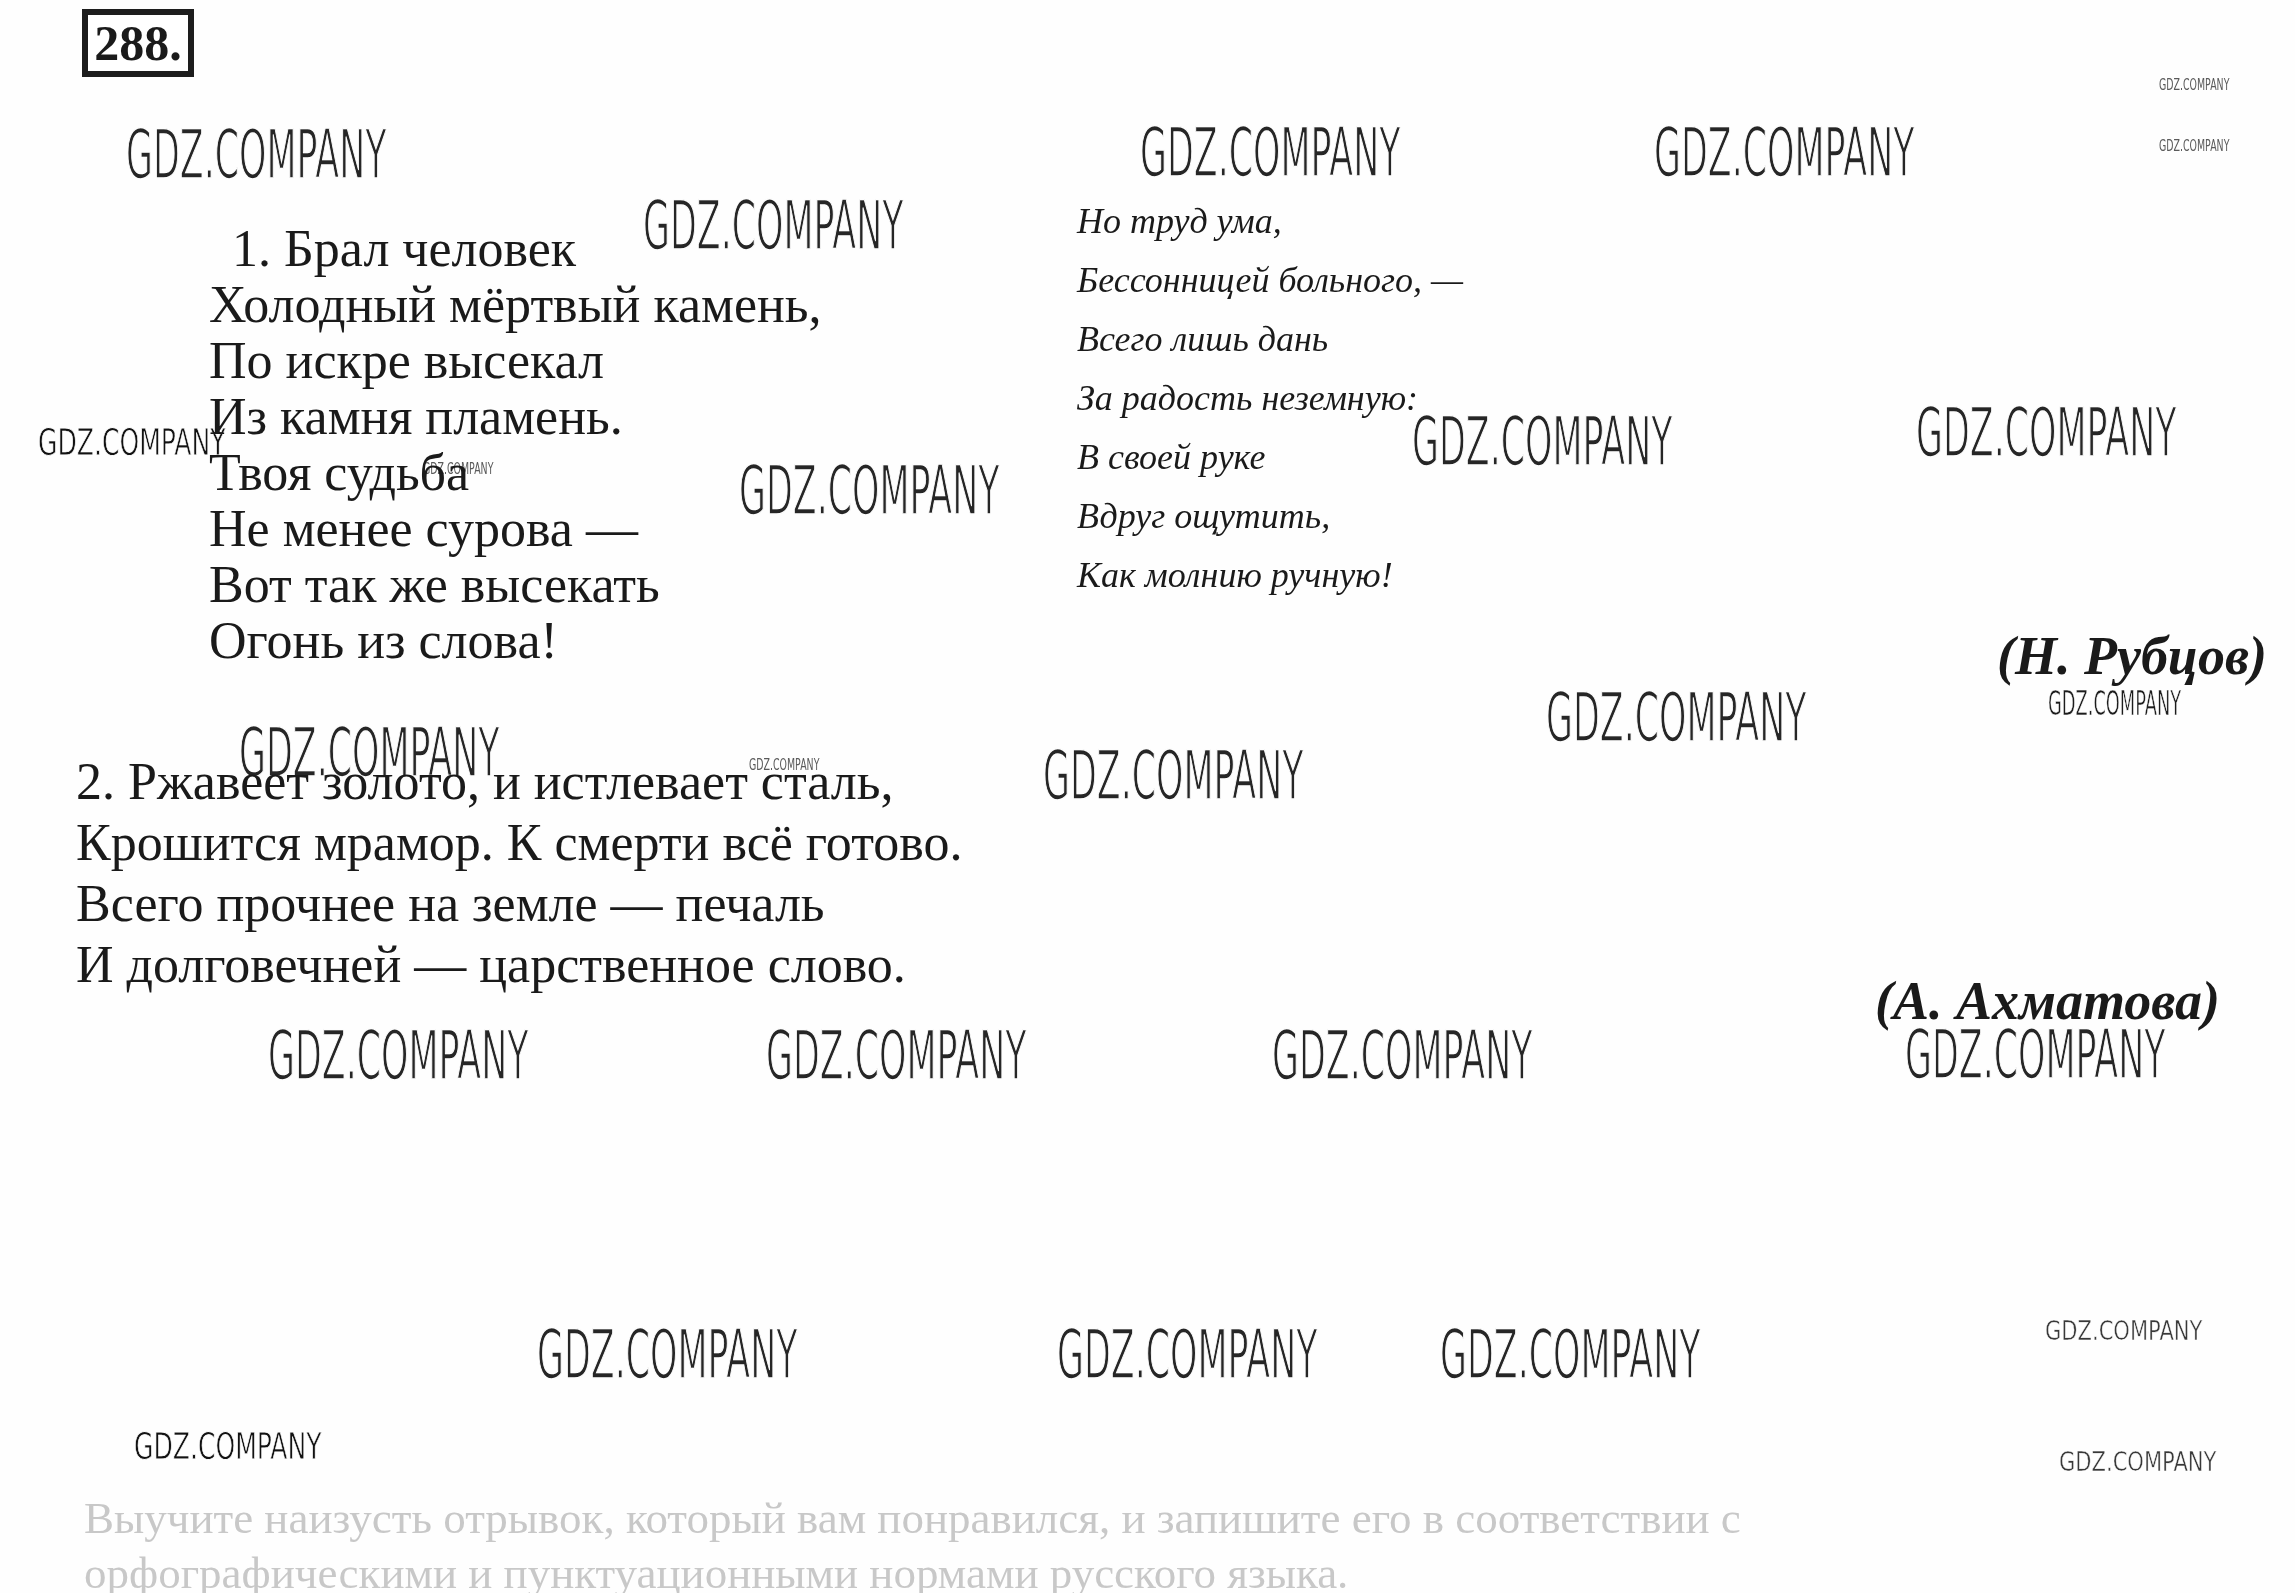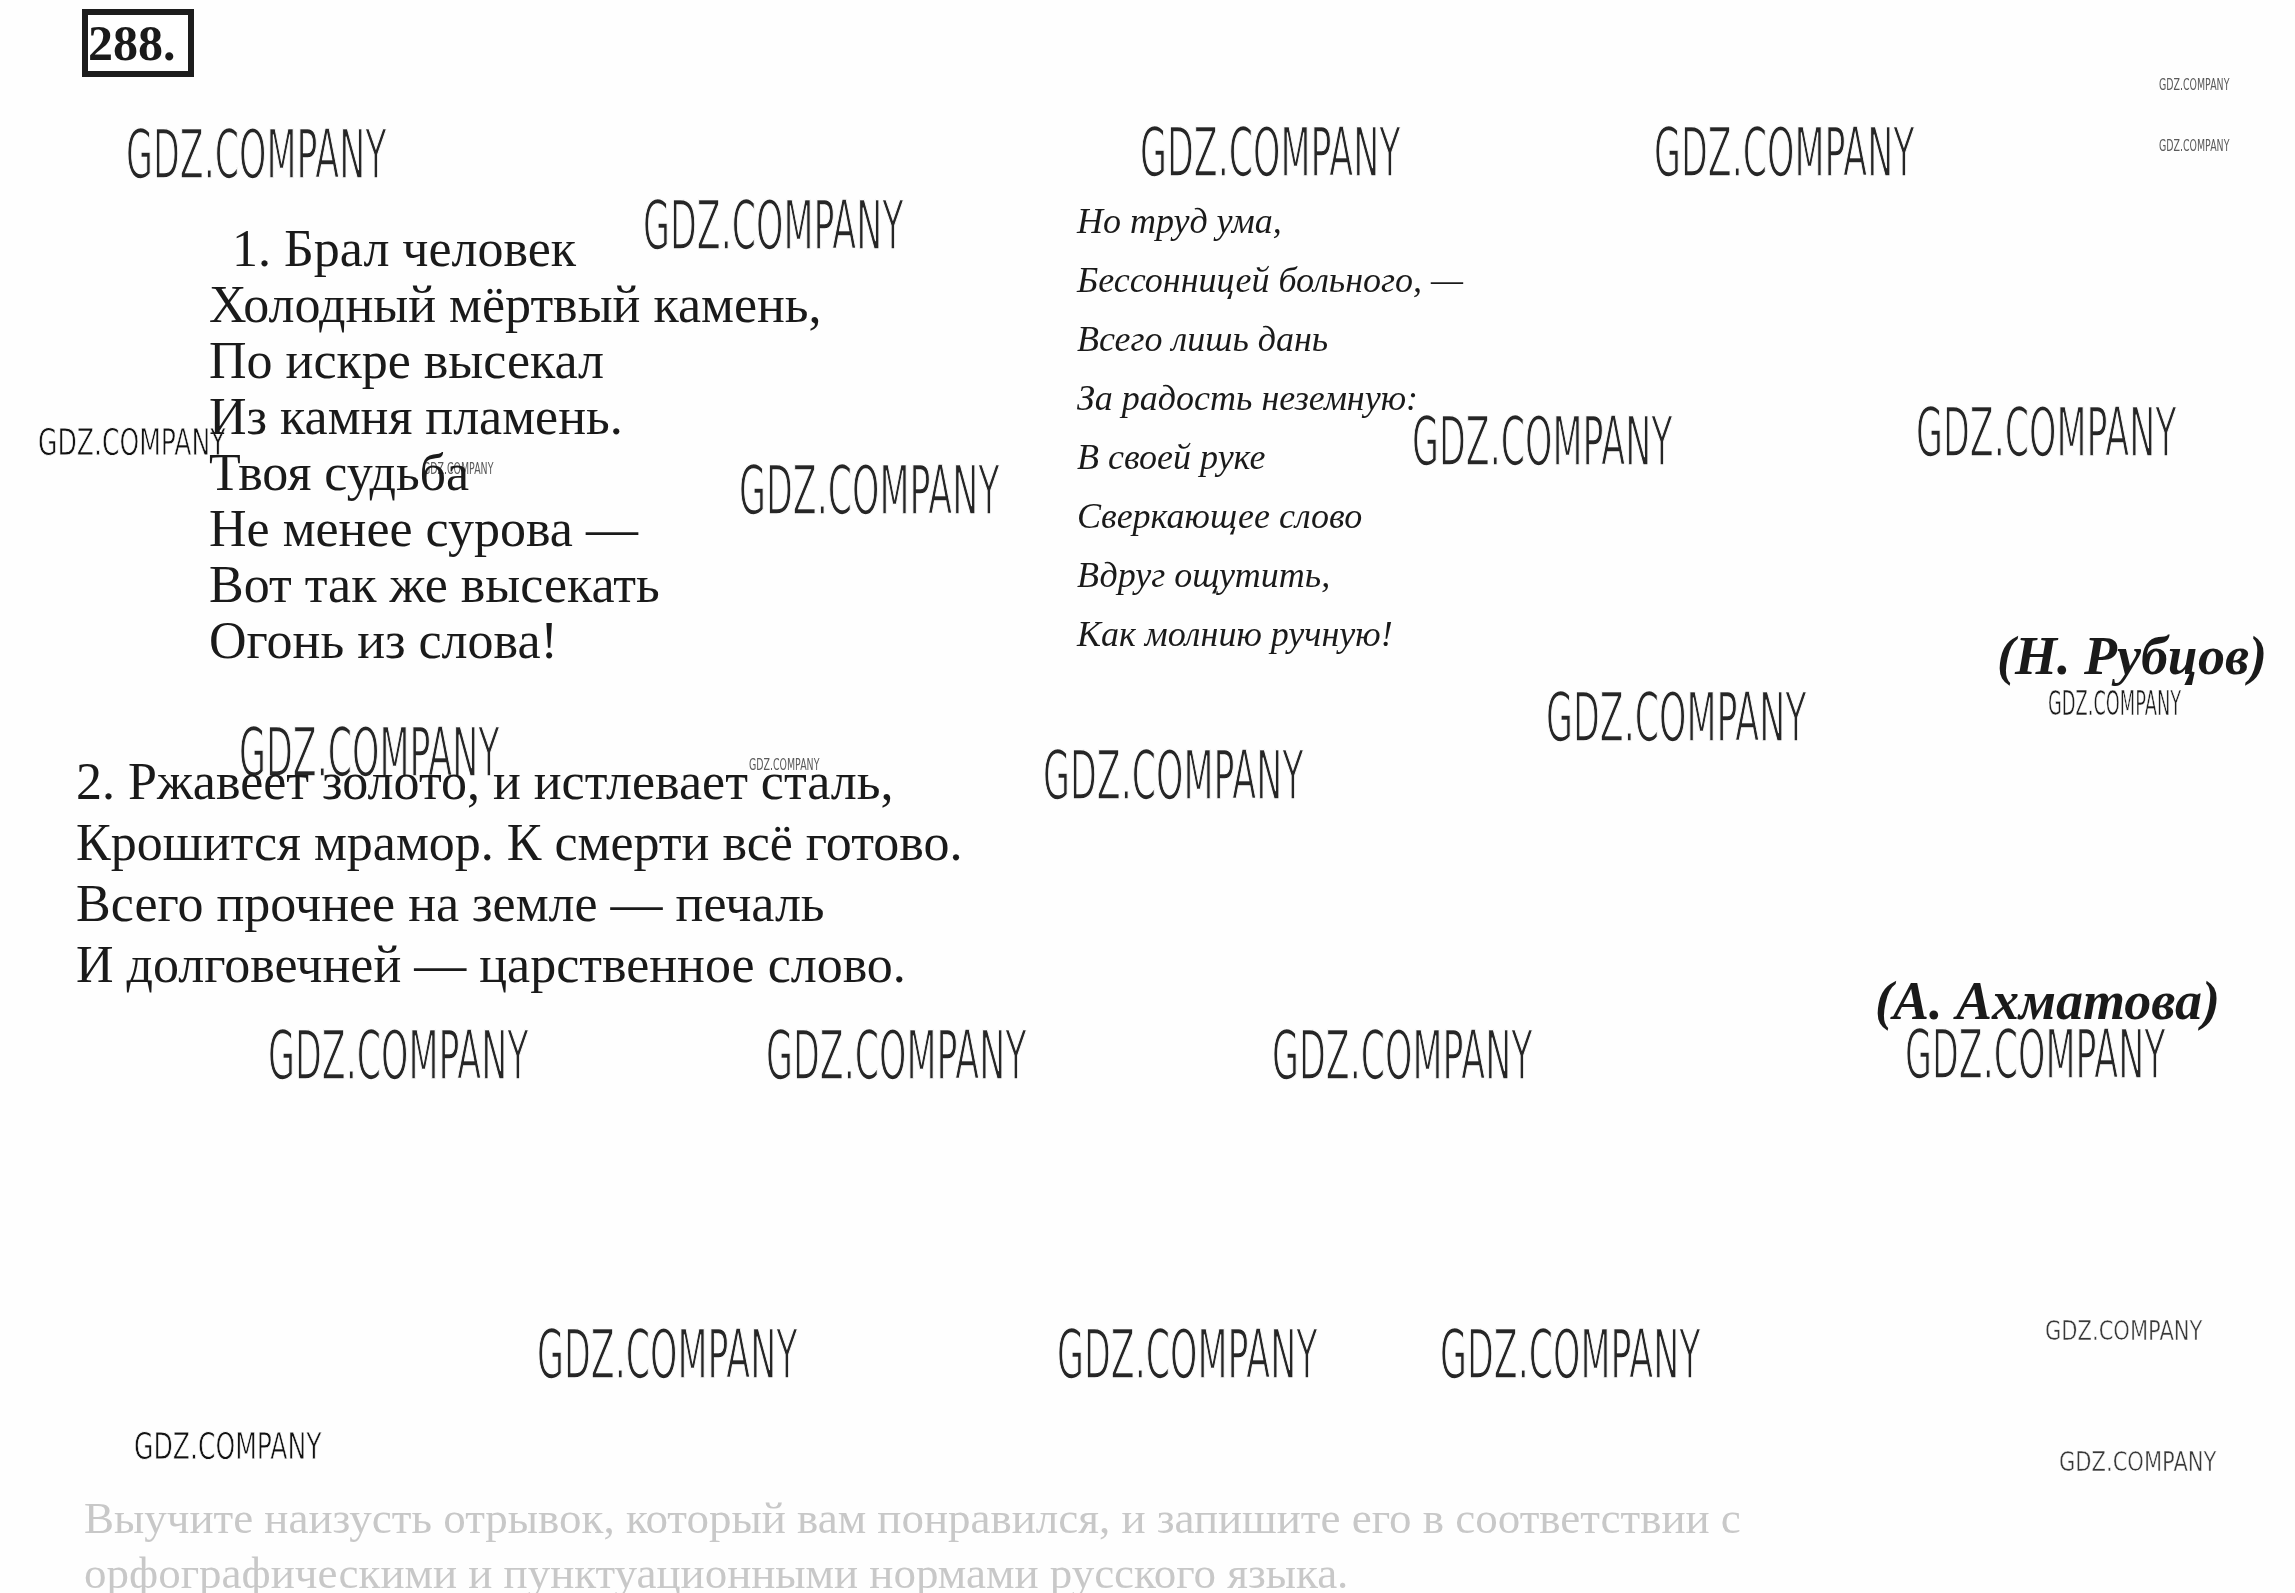--- a/index.html
+++ b/index.html
@@ -25,21 +25,21 @@
   .wm-md {font-size:38px; color:#121212;transform:scaleX(0.66);-webkit-text-stroke:0.8px #fdfdfd;}
   .wm-sm {font-size:33px; color:#1c1c1c;transform:scaleX(0.54);-webkit-text-stroke:0.6px #fdfdfd;}
   .wm-sm2{font-size:27px; color:#383838;transform:scaleX(0.78);-webkit-text-stroke:0.5px #fdfdfd;}
   .wm-tiny{font-size:15.7px;color:#5a5a5a;transform:scaleX(0.60);}
   
   .tb{position:absolute;z-index:2;}
   .task-box{
     left:82px;top:9.4px;width:112px;height:68px;
     border:6.8px solid #1d1d1d;
     box-sizing:border-box;
-    display:flex;align-items:center;justify-content:flex-start;
+    display:flex;align-items:center;justify-content:center;
     background:#fff;
   }
   .task-box .num{font-weight:bold;font-size:50px;line-height:1;}
   .poem1-left {left:209px; top:189px; font-size:52px; line-height:56px; white-space:nowrap;}
   .poem1-right{left:1077px;top:192px; font-size:36px; line-height:59px; white-space:nowrap;font-style:italic;}
   .poem2      {left:76px; top:751px;font-size:52px; line-height:61px; white-space:nowrap;}
   .poem1-left .first{padding-left:23px;margin-top:32px;}
   .author{font-weight:bold;font-style:italic;font-size:54px;line-height:1;white-space:nowrap;}
   .author1{right:28px; top:629px;}
   .author2{right:75px;top:974px;}
@@ -93,21 +93,20 @@
     <div>Вот так же высекать</div>
     <div>Огонь из слова!</div>
   </div>
 
   <div class="tb poem1-right">
     <div>Но труд ума,</div>
     <div>Бессонницей больного, —</div>
     <div>Всего лишь дань</div>
     <div>За радость неземную:</div>
     <div>В своей руке</div>
-    <div>Сверкающее слово</div>
     <div>Вдруг ощутить,</div>
     <div>Как молнию ручную!</div>
   </div>
 
   <div class="tb author author1">(Н. Рубцов)</div>
 
   <div class="tb poem2">
     <div>2. Ржавеет золото, и истлевает сталь,</div>
     <div>Крошится мрамор. К смерти всё готово.</div>
     <div>Всего прочнее на земле — печаль</div>

